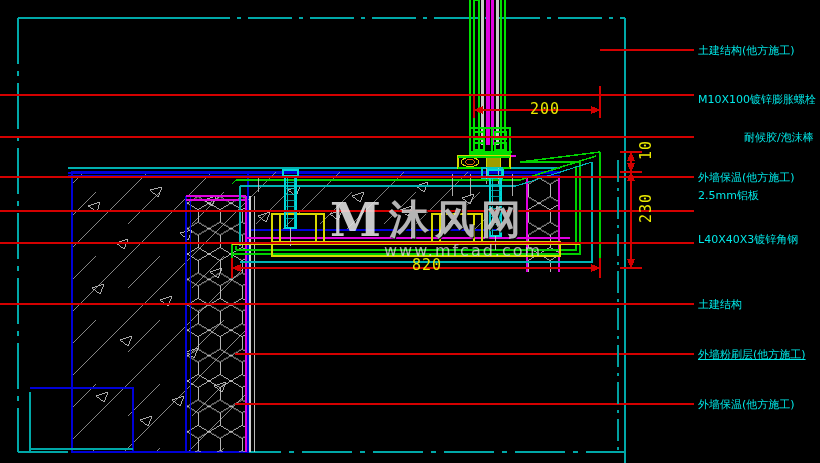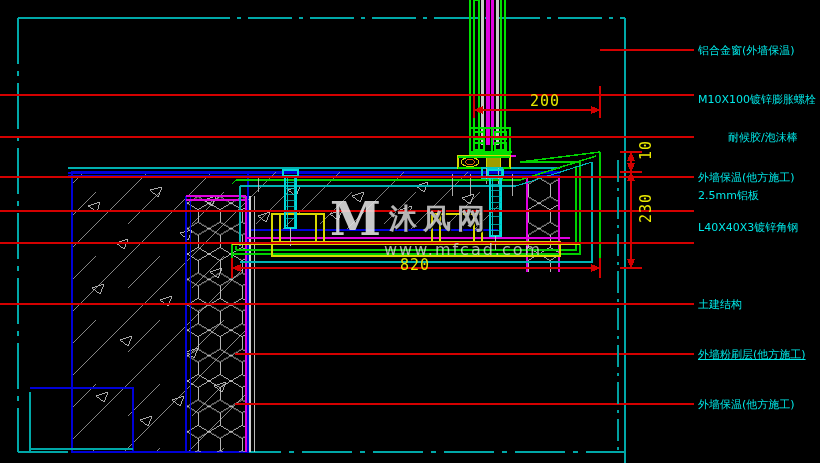--- a/index.html
+++ b/index.html
@@ -6,21 +6,21 @@
   body{width:820px;height:463px;overflow:hidden;
        font-family:"Liberation Sans","DejaVu Sans",sans-serif;}
   #stage{position:relative;width:820px;height:463px;background:#000;}
   #stage svg{position:absolute;left:0;top:0;}
   .lbl{position:absolute;white-space:nowrap;font-size:11px;letter-spacing:0px;
        color:#00e8e8;font-family:"DejaVu Sans",sans-serif;}
   .dim{position:absolute;white-space:nowrap;font-size:15px;color:#e8e800;
        font-family:"DejaVu Sans Mono","Liberation Mono",monospace;letter-spacing:1px;}
   .dim.vert{transform-origin:0 0;transform:rotate(-90deg);}
   .wm{position:absolute;pointer-events:none;}
-  .wm-main{font-size:28px;font-weight:bold;color:rgba(225,225,225,.80);
+  .wm-main{font-size:40px;font-weight:bold;color:rgba(225,225,225,.80);
            font-family:"DejaVu Sans",sans-serif;letter-spacing:6px;
            text-shadow:1px 1px 0 rgba(0,0,0,.9);}
   .wm-sub{font-size:16px;color:rgba(215,215,215,.80);letter-spacing:2px;
           font-family:"DejaVu Sans",sans-serif;}
   .wm-m{font-size:46px;font-weight:bold;color:rgba(235,235,235,.85);
         font-family:"DejaVu Serif",serif;}
 </style>
 </head>
 <body>
 
@@ -228,33 +228,33 @@
         <path d="M0,243 L694,243"></path>
         <path d="M0,304 L694,304"></path>
         <path d="M235,354 L694,354"></path>
         <path d="M235,404 L694,404"></path>
       </g>
 
     <path d="M618,160 L618,452" stroke="#00a0a0" stroke-width="1.1" stroke-dasharray="22,6,3,6" fill="none"></path>
   </svg>
 
   <div id="dims">
-      <div class="dim" style="left: 530px; top: 92px;">200</div>
-      <div class="dim" style="left: 400px; top: 256px;">820</div>
+      <div class="dim" style="left: 530px; top: 100px;">200</div>
+      <div class="dim" style="left: 412px; top: 256px;">820</div>
       <div class="dim vert" style="left: 637px; top: 160px;">10</div>
       <div class="dim vert" style="left: 637px; top: 223px;">230</div>
     </div>
 
   <div id="labels">
-      <div class="lbl" style="left: 698px; top: 43px;">铝合金窗(外墙保温)</div>
+      <div class="lbl" style="left: 698px; top: 43px;">土建结构(他方施工)</div>
       <div class="lbl" style="left: 698px; top: 92px;">M10X100镀锌膨胀螺栓</div>
-      <div class="lbl" style="left: 682px; top: 130px; padding-left: 46px;">耐候胶/泡沫棒</div>
+      <div class="lbl" style="left: 698px; top: 130px; padding-left: 46px;">耐候胶/泡沫棒</div>
       <div class="lbl" style="left: 698px; top: 170px;">外墙保温(他方施工)</div>
       <div class="lbl" style="left: 698px; top: 188px;">2.5mm铝板</div>
-      <div class="lbl" style="left: 698px; top: 220px;">L40X40X3镀锌角钢</div>
+      <div class="lbl" style="left: 698px; top: 232px;">L40X40X3镀锌角钢</div>
       <div class="lbl" style="left: 698px; top: 297px;">土建结构</div>
       <div class="lbl" style="left: 698px; top: 347px; text-decoration: underline;">外墙粉刷层(他方施工)</div>
       <div class="lbl" style="left: 698px; top: 397px;">外墙保温(他方施工)</div>
     </div>
 
   <div class="wm" id="watermark" style="left: 330px; top: 192px;">
     <div style="display:flex;align-items:center;">
       <span class="wm-m">M</span>
       <span class="wm-main" style="margin-left:8px;">沐风网</span>
     </div>

